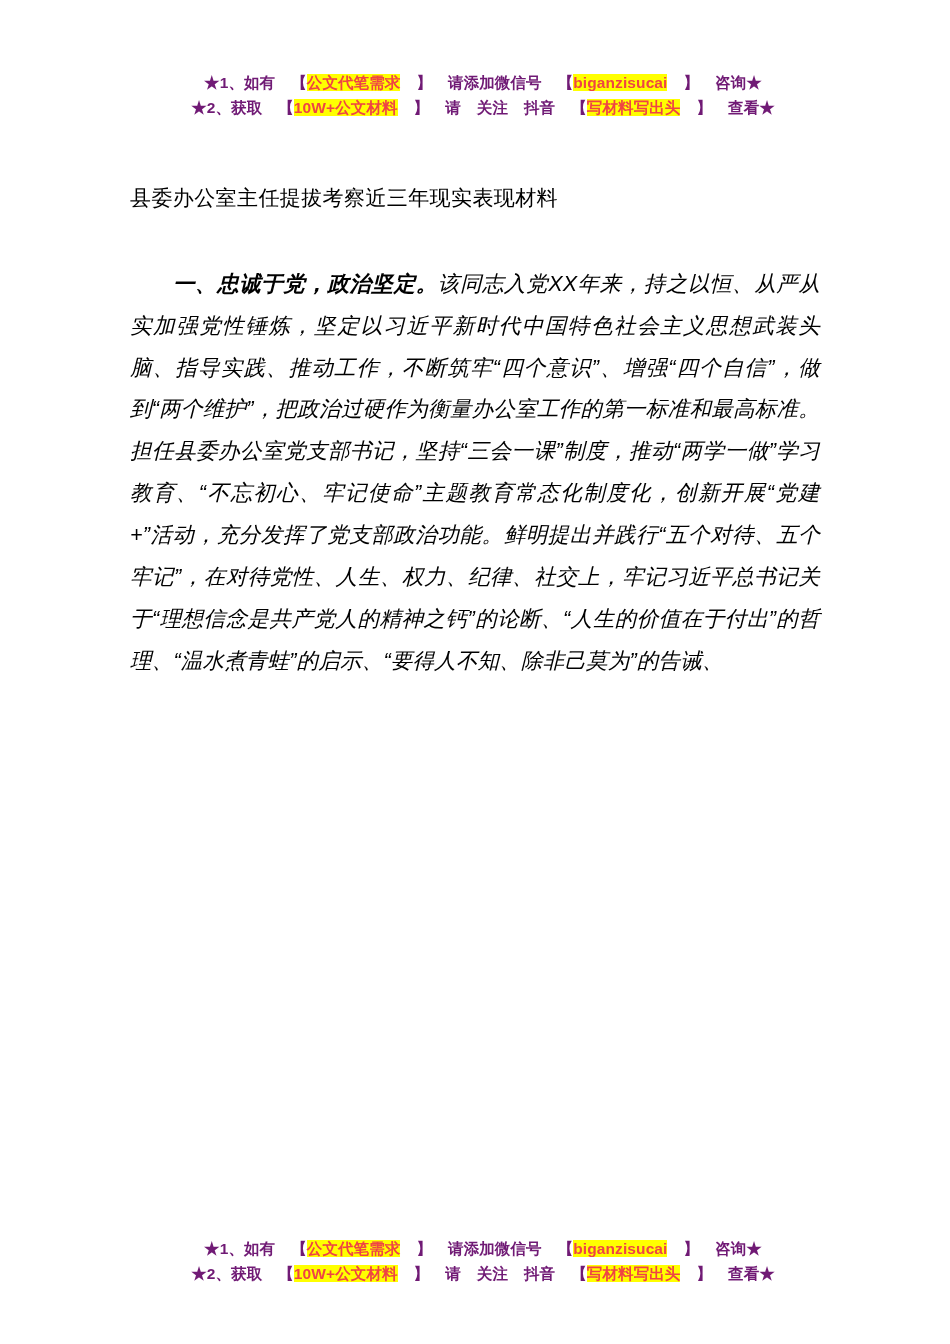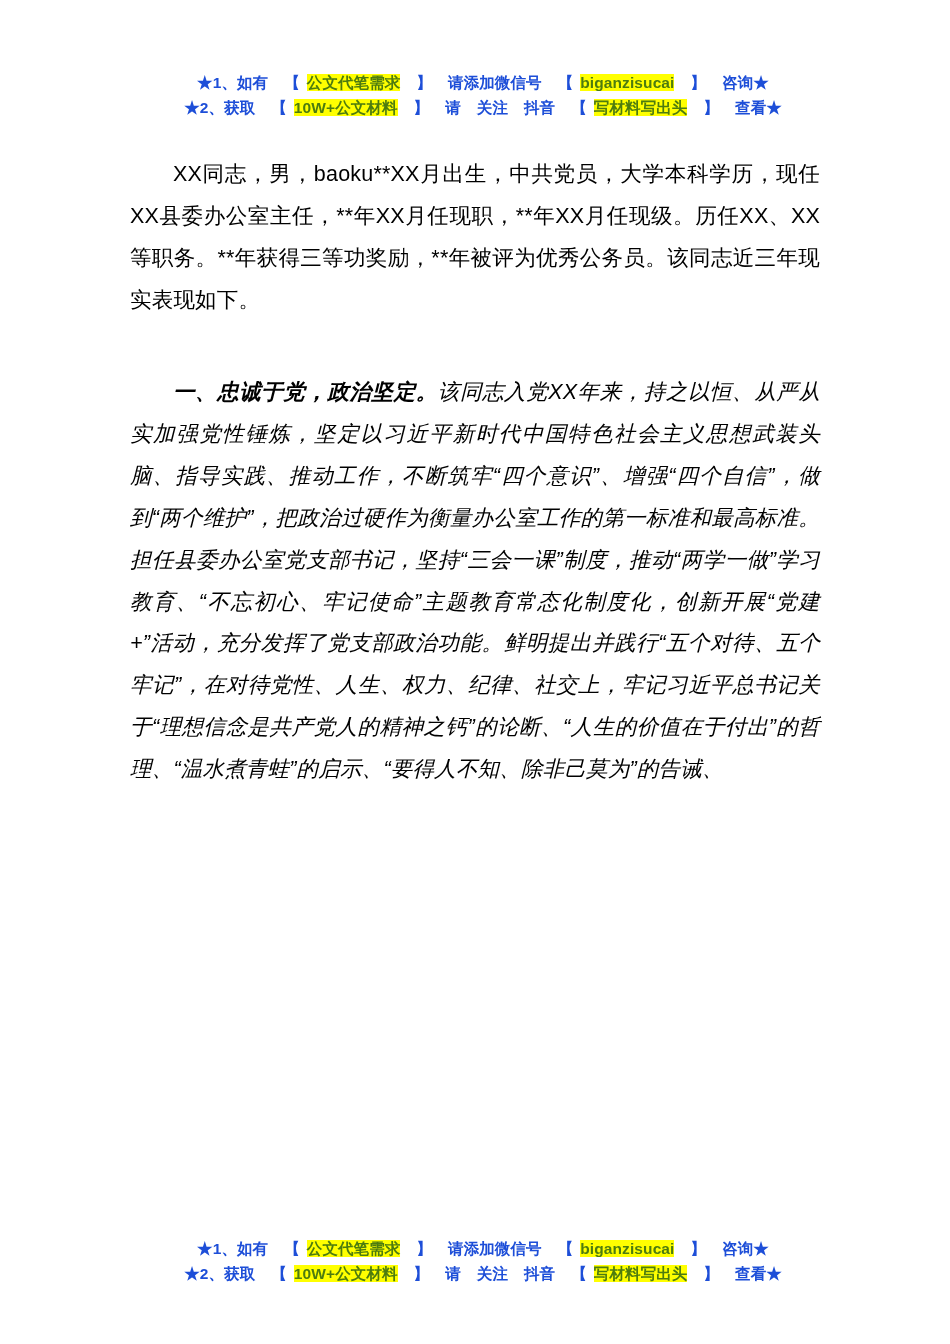--- a/index.html
+++ b/index.html
@@ -38,27 +38,26 @@
     position: absolute;
     left: 0;
     right: 0;
     bottom: 58px;
     text-align: center;
   }
   .promo-line {
     display: block;
   }
   .seg-black {
-    color: #1d4ed8;
+    color: #701a75;
     margin-left: 16px;
   }
   .seg-hl-red {
-    color: #4d7c0f;
+    color: #ef4444;
     background: #ffff00;
-    margin-left: 7px;
   }
   .seg-underline {
   }
   
   .doc-title {
     font-size: 21px;
     color: #000000;
     margin-top: 62px;
     margin-bottom: 0;
     line-height: 1.5;
@@ -89,22 +88,22 @@
 </head>
 <body>
 
 <div class="page">
 
   <div class="promo promo-top">
     <span class="promo-line"><span class="seg-black">★1、如有</span><span class="seg-black">【</span><span class="seg-hl-red">公文代笔需求</span><span class="seg-black">】</span><span class="seg-black">请添加微信号</span><span class="seg-black">【</span><span class="seg-hl-red">biganzisucai</span><span class="seg-black">】</span><span class="seg-black">咨询★</span></span>
     <span class="promo-line"><span class="seg-black">★2、获取</span><span class="seg-black">【</span><span class="seg-hl-red">10W+公文材料</span><span class="seg-black">】</span><span class="seg-black">请</span><span class="seg-black seg-underline">关注</span><span class="seg-black">抖音</span><span class="seg-black">【</span><span class="seg-hl-red seg-underline">写材料写出头</span><span class="seg-black">】</span><span class="seg-black">查看★</span></span>
   </div>
 
+  <h1 class="doc-title">县委办公室主任提拔考察近三年现实表现材料</h1>
 
-  <p class="para para-intro">XX同志，男，baoku**XX月出生，中共党员，大学本科学历，现任XX县委办公室主任，**年XX月任现职，**年XX月任现级。历任XX、XX等职务。**年获得三等功奖励，**年被评为优秀公务员。该同志近三年现实表现如下。</p>
 
   <p class="para para-section"><span class="sec-heading">一、忠诚于党，政治坚定。</span><span>该同志入党XX年来，持之以恒、从严从实加强党性锤炼，坚定以习近平新时代中国特色社会主义思想武装头脑、指导实践、推动工作，不断筑牢“四个意识”、增强“四个自信”，做到“两个维护”，把政治过硬作为衡量办公室工作的第一标准和最高标准。担任县委办公室党支部书记，坚持“三会一课”制度，推动“两学一做”学习教育、“不忘初心、牢记使命”主题教育常态化制度化，创新开展“党建+”活动，充分发挥了党支部政治功能。鲜明提出并践行“五个对待、五个牢记”，在对待党性、人生、权力、纪律、社交上，牢记习近平总书记关于“理想信念是共产党人的精神之钙”的论断、“人生的价值在于付出”的哲理、“温水煮青蛙”的启示、“要得人不知、除非己莫为”的告诫、</span></p>
 
   <div class="promo promo-bottom">
     <span class="promo-line"><span class="seg-black">★1、如有</span><span class="seg-black">【</span><span class="seg-hl-red">公文代笔需求</span><span class="seg-black">】</span><span class="seg-black">请添加微信号</span><span class="seg-black">【</span><span class="seg-hl-red">biganzisucai</span><span class="seg-black">】</span><span class="seg-black">咨询★</span></span>
     <span class="promo-line"><span class="seg-black">★2、获取</span><span class="seg-black">【</span><span class="seg-hl-red">10W+公文材料</span><span class="seg-black">】</span><span class="seg-black">请</span><span class="seg-black seg-underline">关注</span><span class="seg-black">抖音</span><span class="seg-black">【</span><span class="seg-hl-red seg-underline">写材料写出头</span><span class="seg-black">】</span><span class="seg-black">查看★</span></span>
   </div>
 
 </div>
 

